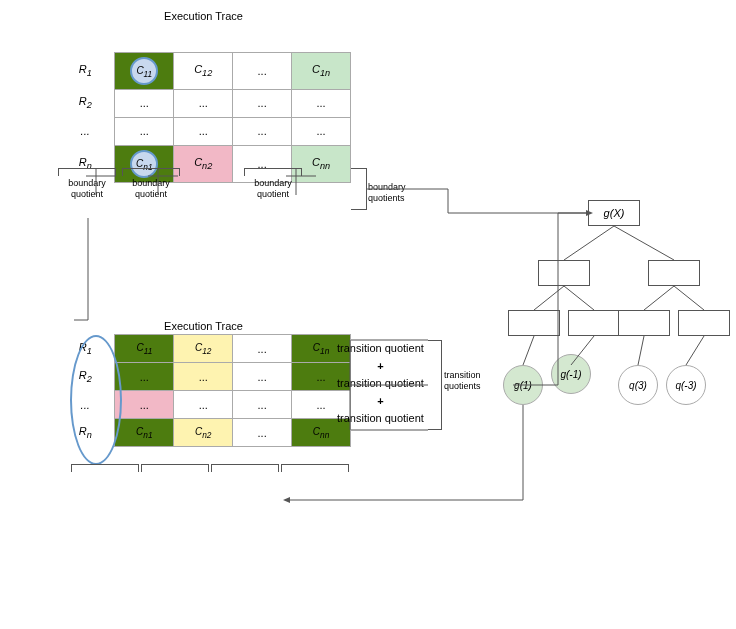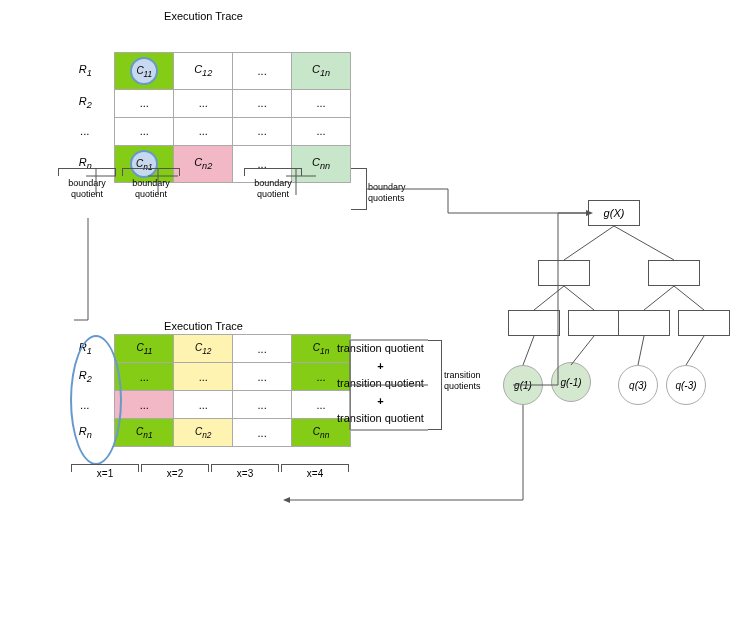--- a/index.html
+++ b/index.html
@@ -53,21 +53,21 @@
       border: none;
       font-weight: normal;
     }
 
     .row-header {
       font-style: italic;
       border: none !important;
       background: white !important;
     }
 
-    .cell-blue { background: #84cc16; }
+    .cell-blue { background: #4d7c0f; }
     .cell-pink { background: #f2b8c6; }
     .cell-yellow { background: #fef3b0; }
     .cell-green { background: #c8e6c9; }
     .cell-white { background: #fff; }
 
     
     .matrix-bottom {
       position: absolute;
       top: 320px;
       left: 8px;
@@ -225,26 +225,20 @@
           <td class="cell-yellow" style="font-style:italic;font-size:10px;">C<sub>n2</sub></td>
           <td class="cell-white">...</td>
           <td class="cell-blue" style="font-style:italic;font-size:10px;">C<sub>nn</sub></td>
         </tr>
       </tbody>
     </table>
   </div>
 
   <div style="position:absolute;top:335px;left:22px;width:52px;height:130px;border-radius:50%;border:2px solid #6699cc;background:transparent;pointer-events:none;"></div>
 
-  <div style="position:absolute;top:468px;left:22px;width:280px;display:flex;">
-    <div style="flex:1;text-align:center;font-size:10px;">x=1</div>
-    <div style="flex:1;text-align:center;font-size:10px;">x=2</div>
-    <div style="flex:1;text-align:center;font-size:10px;">x=3</div>
-    <div style="flex:1;text-align:center;font-size:10px;">x=4</div>
-  </div>
 
   <div style="position:absolute;top:464px;left:22px;width:280px;display:flex;gap:0;">
     <div style="flex:1;height:8px;border-top:1px solid #555;border-left:1px solid #555;border-right:1px solid #555;margin:0 1px;"></div>
     <div style="flex:1;height:8px;border-top:1px solid #555;border-left:1px solid #555;border-right:1px solid #555;margin:0 1px;"></div>
     <div style="flex:1;height:8px;border-top:1px solid #555;border-left:1px solid #555;border-right:1px solid #555;margin:0 1px;"></div>
     <div style="flex:1;height:8px;border-top:1px solid #555;border-left:1px solid #555;border-right:1px solid #555;margin:0 1px;"></div>
   </div>
 
 
   <div style="position:absolute;top:340px;left:289px;font-size:11px;line-height:1.6;">
@@ -267,21 +261,21 @@
   <div class="node-box" style="top:260px;left:600px;width:52px;height:26px;"></div>
 
   <div class="node-box" style="top:310px;left:460px;width:52px;height:26px;"></div>
   <div class="node-box" style="top:310px;left:520px;width:52px;height:26px;"></div>
   <div class="node-box" style="top:310px;left:570px;width:52px;height:26px;"></div>
   <div class="node-box" style="top:310px;left:630px;width:52px;height:26px;"></div>
 
   <div class="node-circle" style="top:365px;left:455px;width:40px;height:40px;">
     <span style="font-size:10px;font-style:italic;">g(1)</span>
   </div>
-  <div class="node-circle" style="top:362px;left:503px;width:40px;height:40px;">
+  <div class="node-circle" style="top:354px;left:503px;width:40px;height:40px;">
     <span style="font-size:10px;font-style:italic;">g(-1)</span>
   </div>
   <div class="node-circle-white" style="top:365px;left:570px;width:40px;height:40px;">
     <span style="font-size:10px;font-style:italic;">q(3)</span>
   </div>
   <div class="node-circle-white" style="top:365px;left:618px;width:40px;height:40px;">
     <span style="font-size:10px;font-style:italic;">q(-3)</span>
   </div>
 
   <svg class="diagram-svg">

